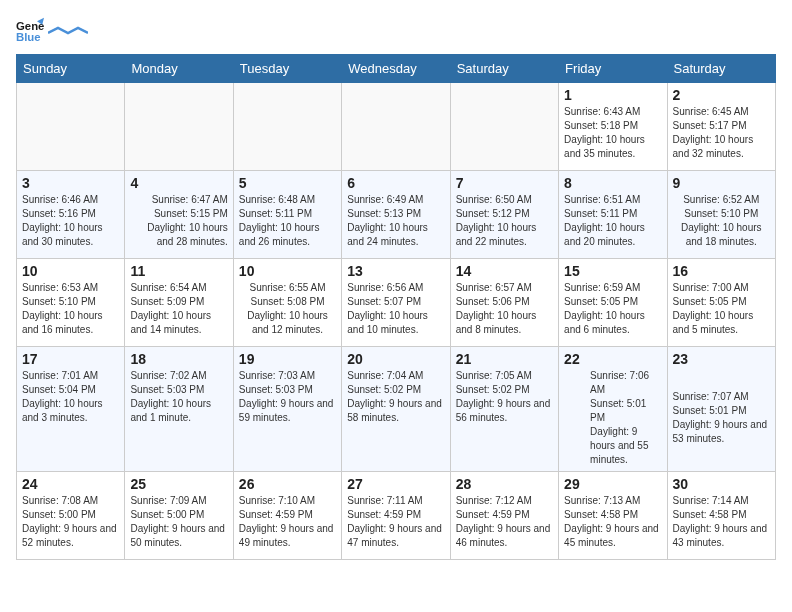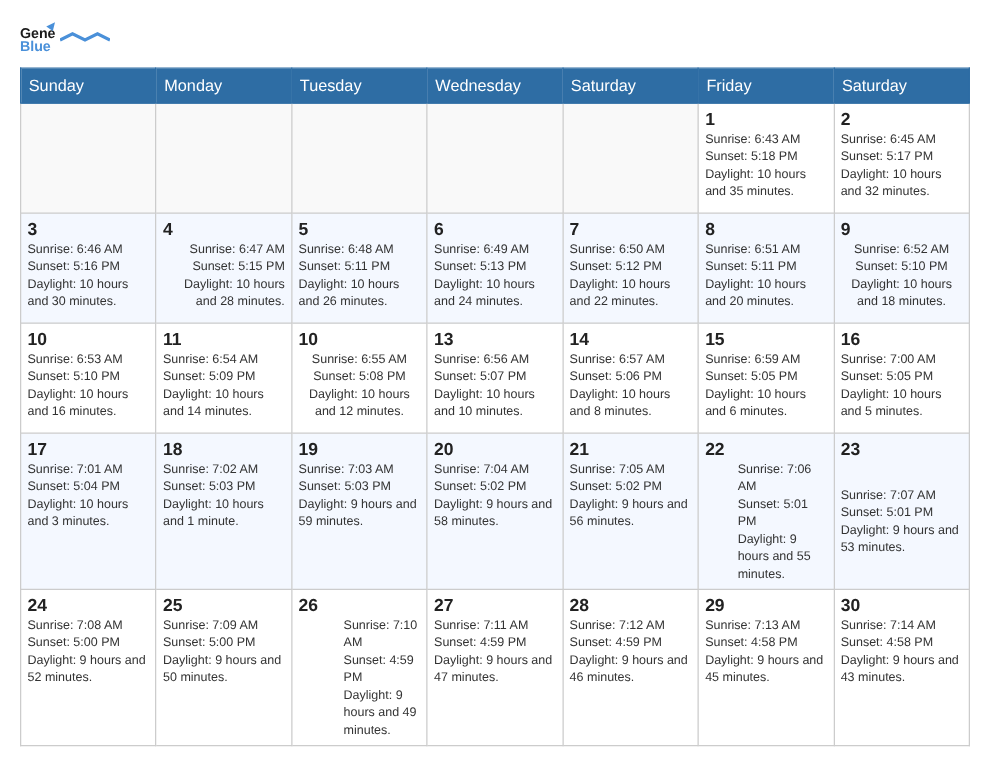--- a/index.html
+++ b/index.html
@@ -276,21 +276,21 @@
 Daylight: 9 hours and 52 minutes.</div>
         </td>
         <td>
           <span class="day-num">25</span>
           <div class="day-info" style="white-space: pre-line;">Sunrise: 7:09 AM
 Sunset: 5:00 PM
 Daylight: 9 hours and 50 minutes.</div>
         </td>
         <td>
           <span class="day-num">26</span>
-          <div class="day-info" style="white-space: pre-line; margin-left: 36px;">Sunrise: 7:10 AM
+          <div class="day-info" style="white-space: pre-line;">Sunrise: 7:10 AM
 Sunset: 4:59 PM
 Daylight: 9 hours and 49 minutes.</div>
         </td>
         <td>
           <span class="day-num">27</span>
           <div class="day-info" style="white-space: pre-line;">Sunrise: 7:11 AM
 Sunset: 4:59 PM
 Daylight: 9 hours and 47 minutes.</div>
         </td>
         <td>

